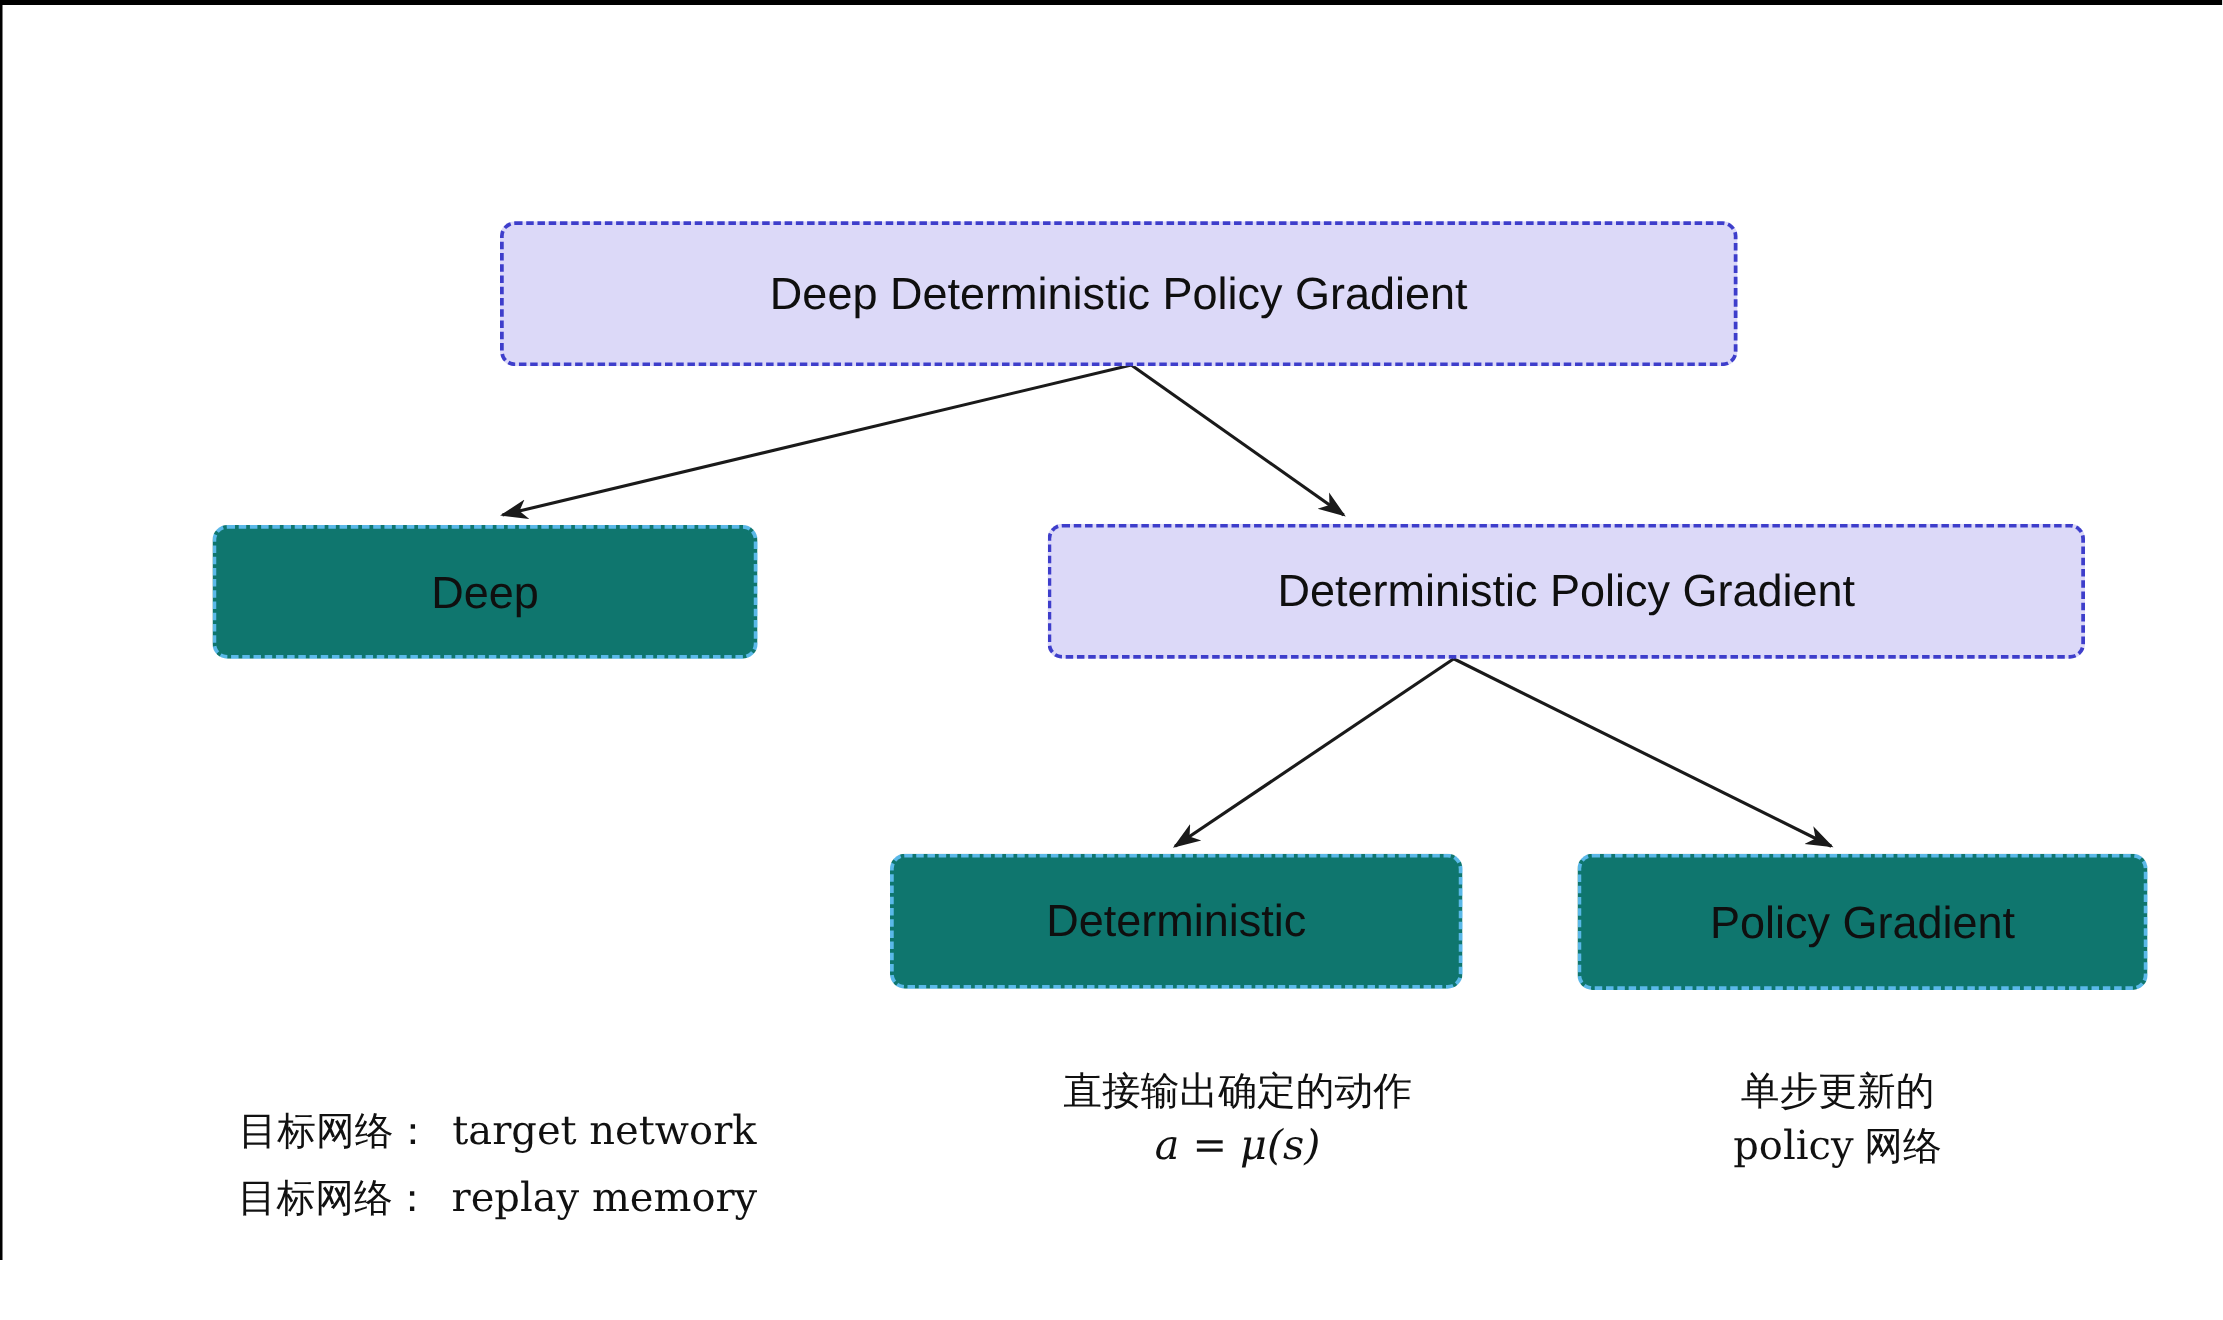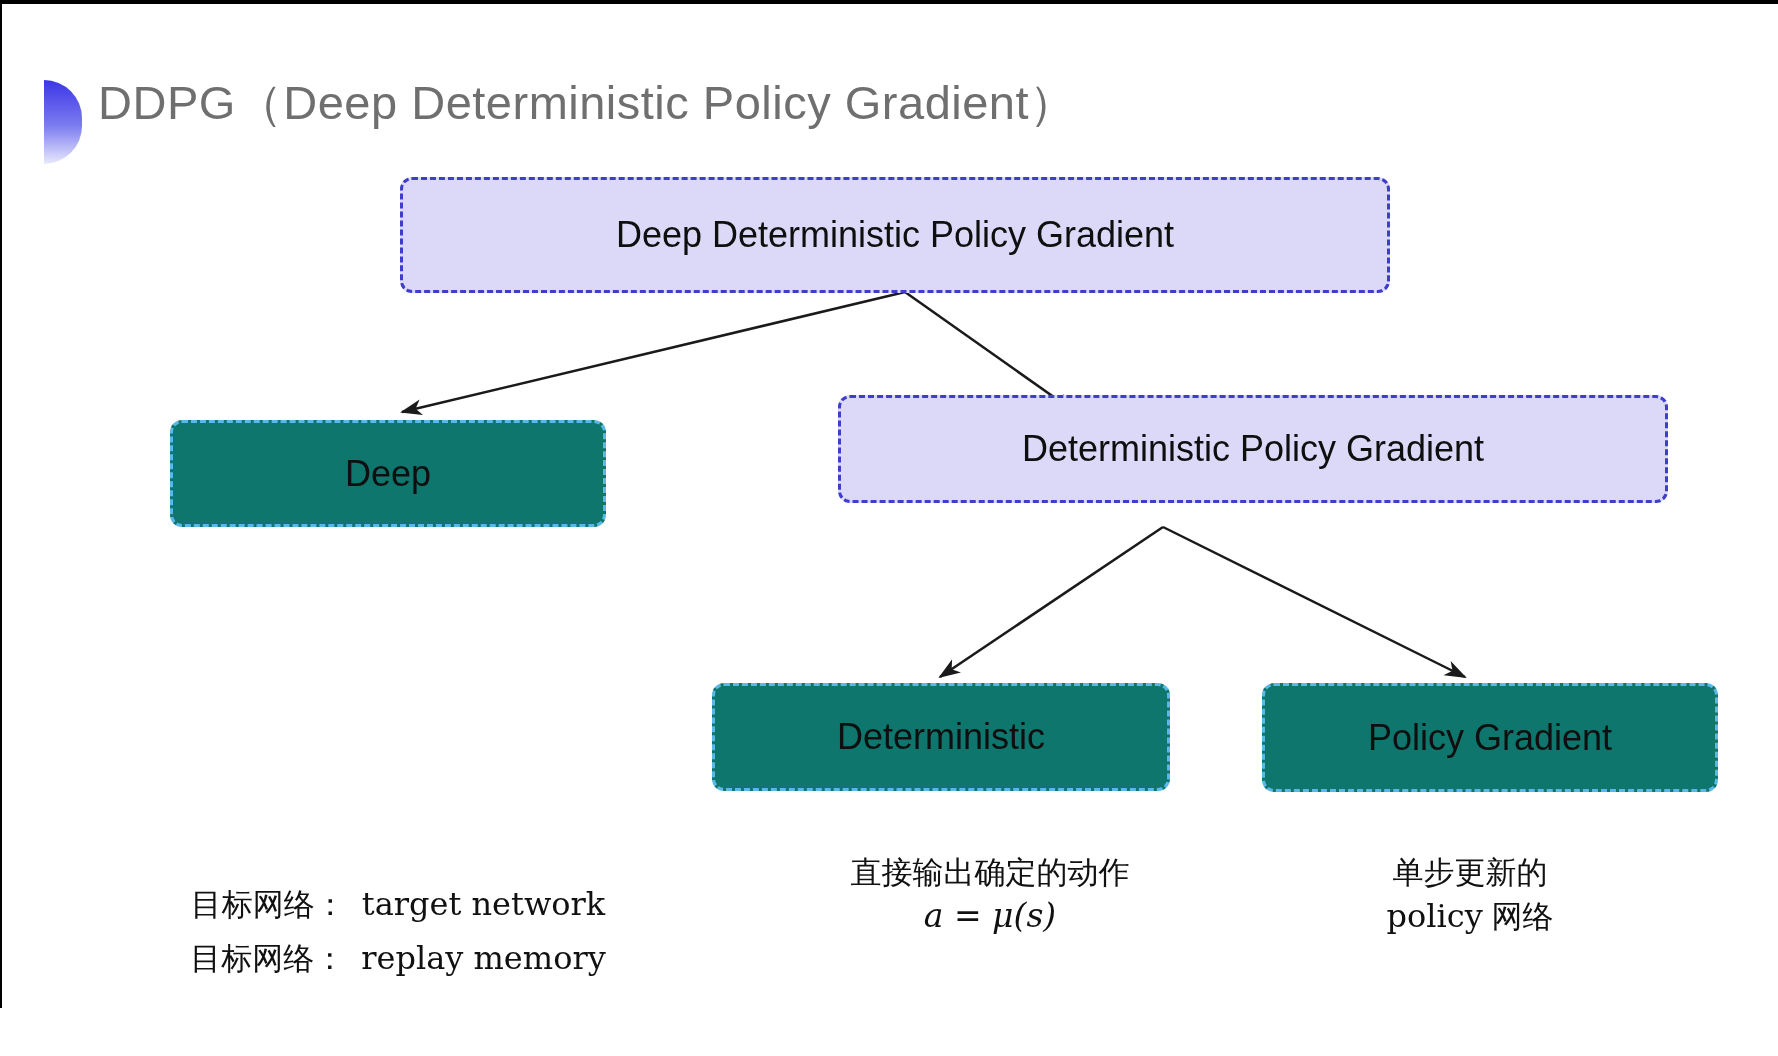--- a/index.html
+++ b/index.html
@@ -25,21 +25,21 @@
 
   .node{
     position:absolute;display:flex;align-items:center;justify-content:center;
     border-radius:12px;box-sizing:border-box;
     font-size:36px;color:#0f0f0f;text-align:center;
   }
   .node.purple{background:#dcd9f8;border:3px dashed #3e3ecb;}
   .node.cyan{background:#0f766e;border:3px dashed #5ab8e8;}
   .node-root{left:400px;top:177px;width:990px;height:116px;}
   .node-deep{left:170px;top:420px;width:436px;height:107px;}
-  .node-dpg{left:838px;top:395px;width:830px;height:108px;}
+  .node-dpg{left:838px;top:419px;width:830px;height:108px;}
   .node-det{left:712px;top:683px;width:458px;height:108px;}
   .node-pg{left:1262px;top:683px;width:456px;height:109px;}
 
   .note{position:absolute;text-align:center;color:#111;font-size:31px;white-space:nowrap;}
   .note .ital{font-family:"DejaVu Serif","Liberation Serif",serif;font-size:32px;text-align:center;}
   .note .gap{margin-left:16px;}
   .note-left-1{left:128px;top:826px;width:540px;}
   .note-left-2{left:128px;top:884px;width:540px;}
   .note-left-3{left:128px;top:938px;width:540px;}
   .note-mid-1{left:720px;top:852px;width:540px;}
@@ -47,24 +47,20 @@
   .note-right-1{left:1200px;top:852px;width:540px;font-family:Liberation Mono, monospace;}
   .note-right-2{left:1200px;top:896px;width:540px;}
 </style>
 </head>
 <body>
 
 <div class="slide">
   <div class="top-bar"></div>
   <div class="left-line"></div>
 
-  <header class="title-row">
-    <span class="bullet"></span>
-    <h1 class="title">DDPG（Deep Deterministic Policy Gradient）</h1>
-  </header>
 
   <svg class="arrows" viewBox="0 0 1778 1056">
     <defs>
       <marker id="ah" markerUnits="userSpaceOnUse" markerWidth="24" markerHeight="18" refX="20" refY="9" orient="auto">
         <path d="M0,1 L22,9 L0,17 L6,9 Z" fill="#1a1a1a"></path>
       </marker>
     </defs>
     <line x1="905" y1="292" x2="402" y2="412" stroke="#1a1a1a" stroke-width="2.5" marker-end="url(#ah)"></line>
     <line x1="905" y1="292" x2="1075" y2="412" stroke="#1a1a1a" stroke-width="2.5" marker-end="url(#ah)"></line>
     <line x1="1163" y1="527" x2="940" y2="677" stroke="#1a1a1a" stroke-width="2.5" marker-end="url(#ah)"></line>

